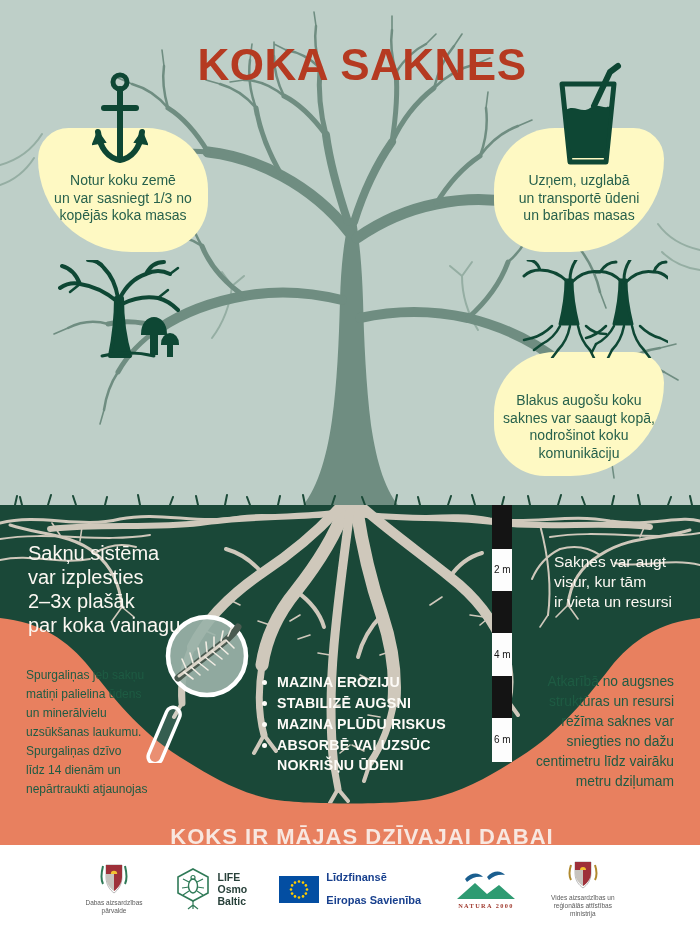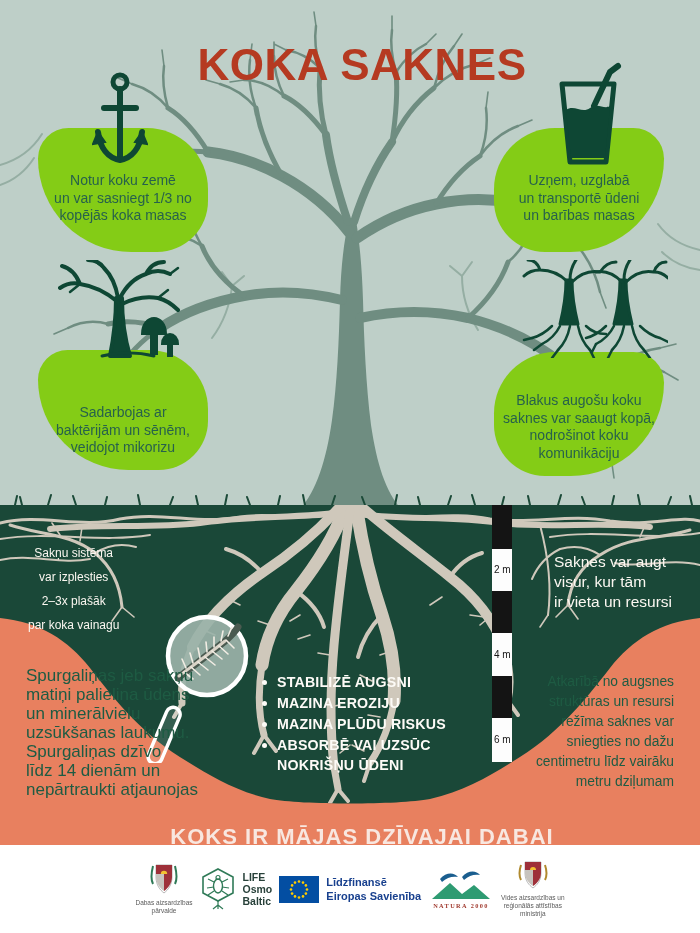--- a/index.html
+++ b/index.html
@@ -4,50 +4,50 @@
 <style>
   html,body{margin:0;padding:0;background:#fff;}
   .canvas{position:relative;width:700px;height:933px;background:#fff;overflow:hidden;
           font-family:"Liberation Sans",sans-serif;}
   .top-bg{position:absolute;left:0;top:0;width:700px;height:505px;background:#BECFC8;}
   .page-title{position:absolute;left:12px;top:40px;width:100%;margin:0;text-align:center;
               font-size:44px;font-weight:800;letter-spacing:.5px;color:#B53A21;}
   svg{display:block;}
   .tree-svg{position:absolute;left:0;top:0;}
   .soil-svg{position:absolute;left:0;top:505px;}
-  .callout{position:absolute;background:#84cc16;}
+  .callout{position:absolute;background:#fef9c3;}
   .c1{left:38px;top:128px;width:170px;height:124px;border-radius:36px 72px 60px 110px;}
   .c2{left:38px;top:350px;width:170px;height:120px;border-radius:36px 72px 60px 110px;}
   .c3{left:494px;top:128px;width:170px;height:124px;border-radius:72px 36px 110px 60px;}
   .c4{left:494px;top:352px;width:170px;height:124px;border-radius:72px 36px 110px 60px;}
   .callout-text{position:absolute;width:100%;margin:0;text-align:center;white-space:pre-line;
                 font-size:14px;line-height:17.5px;font-weight:500;color:#27614C;}
   .ct1{top:172px;}
   .icon{position:absolute;}
   .note{position:absolute;margin:0;white-space:pre-line;}
-  .note-left{left:28px;top:541px;font-size:12px;line-height:24px;font-weight:500;color:#FBF7F1;text-align:center;}
+  .note-left{left:28px;top:541px;font-size:20px;line-height:24px;font-weight:500;color:#FBF7F1;}
   .note-right{right:28px;top:552px;text-align:left;font-size:15.5px;line-height:20px;
               font-weight:500;color:#FBF7F1;}
-  .salmon-left{left:26px;top:666px;font-size:17px;line-height:19px;font-weight:500;color:#1E5B43;}
+  .salmon-left{left:26px;top:666px;font-size:12px;line-height:19px;font-weight:500;color:#1E5B43;}
   .salmon-right{right:26px;top:672px;text-align:right;font-size:13.8px;line-height:20px;
                 font-weight:500;color:#1E5B43;}
   .benefits{position:absolute;left:262px;top:672px;margin:0;padding:0;list-style:none;}
   .benefits li{display:flex;align-items:flex-start;margin:0 0 1px 0;}
   .benefits .dot{width:5px;height:5px;border-radius:50%;background:#FDFBF7;margin:8px 10px 0 0;flex:none;}
   .benefits .b-label{font-size:14.2px;line-height:20px;font-weight:700;letter-spacing:.2px;
                      color:#FDFBF7;white-space:pre-line;}
   .banner-text{position:absolute;left:0;top:812px;width:100%;margin:12px;text-align:center;
                font-size:22px;font-weight:800;letter-spacing:1px;color:#F8E7E0;}
   .footer{position:absolute;left:0;top:845px;width:700px;height:88px;background:#fff;
-          display:flex;align-items:center;justify-content:center;gap:7px;}
+          display:flex;align-items:center;justify-content:center;gap:32px;}
   .logo{display:flex;align-items:center;gap:7px;}
   .logo-col{display:flex;flex-direction:column;align-items:center;gap:3px;}
   .logo-caption{font-size:6.5px;line-height:8px;text-align:center;color:#5A5A5A;white-space:pre-line;margin:0;}
   .life-text{font-size:10.5px;line-height:12px;font-weight:600;color:#28413A;white-space:pre-line;margin:0;}
-  .eu-text{font-size:11px;line-height:14px;font-weight:700;color:#18408E;white-space:pre-line;margin:0;}
+  .eu-text{font-size:11px;line-height:23px;font-weight:700;color:#18408E;white-space:pre-line;margin:0;}
   .magnifier-svg{position:absolute;left:130px;top:598px;}
   .ruler-label{font-size:10px;fill:#161616;font-family:"Liberation Sans",sans-serif;}
   .natura-text{font-size:6.3px;letter-spacing:1.4px;fill:#A03A2E;font-weight:bold;
                font-family:"Liberation Serif",serif;}
 </style>
 </head>
 <body>
 
 <div class="canvas">
 
@@ -185,25 +185,20 @@
       <text class="ruler-label" x="494" y="68">2 m</text>
       <text class="ruler-label" x="494" y="153">4 m</text>
       <text class="ruler-label" x="494" y="238">6 m</text>
     </g>
   </svg>
 
   <div class="callout c1">
     <p class="callout-text ct1" style="top:44px">Notur koku zemē
 un var sasniegt 1/3 no
 kopējās koka masas</p>
-  </div>
-  <div class="callout c2">
-    <p class="callout-text" style="top:54px">Sadarbojas ar
-baktērijām un sēnēm,
-veidojot mikorizu</p>
   </div>
   <div class="callout c3">
     <p class="callout-text" style="top:44px">Uzņem, uzglabā
 un transportē ūdeni
 un barības masas</p>
   </div>
   <div class="callout c4">
     <p class="callout-text" style="top:40px">Blakus augošu koku
 saknes var saaugt kopā,
 nodrošinot koku
@@ -287,25 +282,25 @@
   <p class="note salmon-right">Atkarībā no augsnes
 struktūras un resursi
 režīma saknes var
 sniegties no dažu
 centimetru līdz vairāku
 metru dziļumam</p>
 
   <ul class="benefits">
     <li>
         <span class="dot"></span>
-        <span class="b-label">STABILIZĒ AUGSNI</span>
+        <span class="b-label">MAZINA EROZIJU</span>
       </li>
     <li>
         <span class="dot"></span>
-        <span class="b-label">MAZINA EROZIJU</span>
+        <span class="b-label">STABILIZĒ AUGSNI</span>
       </li>
     <li>
         <span class="dot"></span>
         <span class="b-label">MAZINA PLŪDU RISKUS</span>
       </li>
     <li>
         <span class="dot"></span>
         <span class="b-label">ABSORBĒ VAI UZSŪC
 NOKRIŠŅU ŪDENI</span>
       </li>

